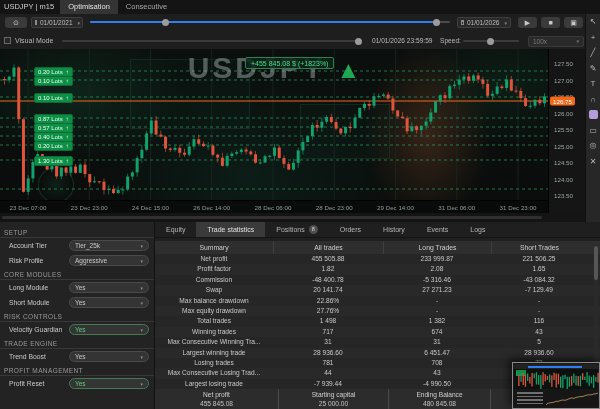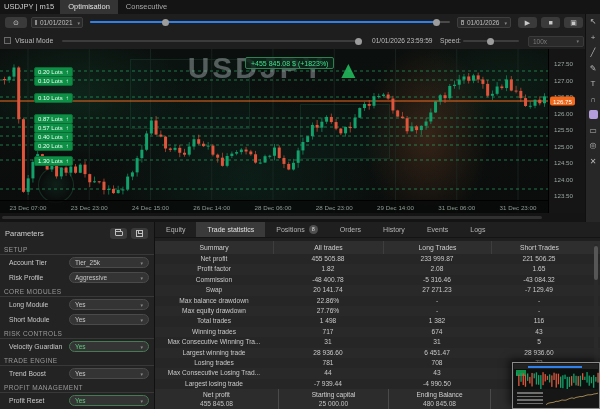--- a/index.html
+++ b/index.html
@@ -490,31 +490,20 @@
       <div class="pricetag" style="top: 52px;">126.75</div>
     </div>
 
   <div class="hscroll">
       <div class="hthumb"></div>
     </div>
 
   <div class="bottom">
 
     <div class="params">
-      <div class="phead">
-        <span class="ptitle">Parameters</span>
-        <span class="pbtns">
-          <span class="pbtn">
-              <span class="icon-folder"></span>
-            </span>
-          <span class="pbtn">
-              <span class="icon-disk"></span>
-            </span>
-        </span>
-      </div>
       <div id="paramsections">
           <div class="sechead">SETUP</div>
           <div class="prow">
             <span class="plbl">Account Tier</span>
             <div class="pselect">
               <span>Tier_25k</span>
               <span class="caret">▾</span>
             </div>
           </div>
           <div class="prow">

